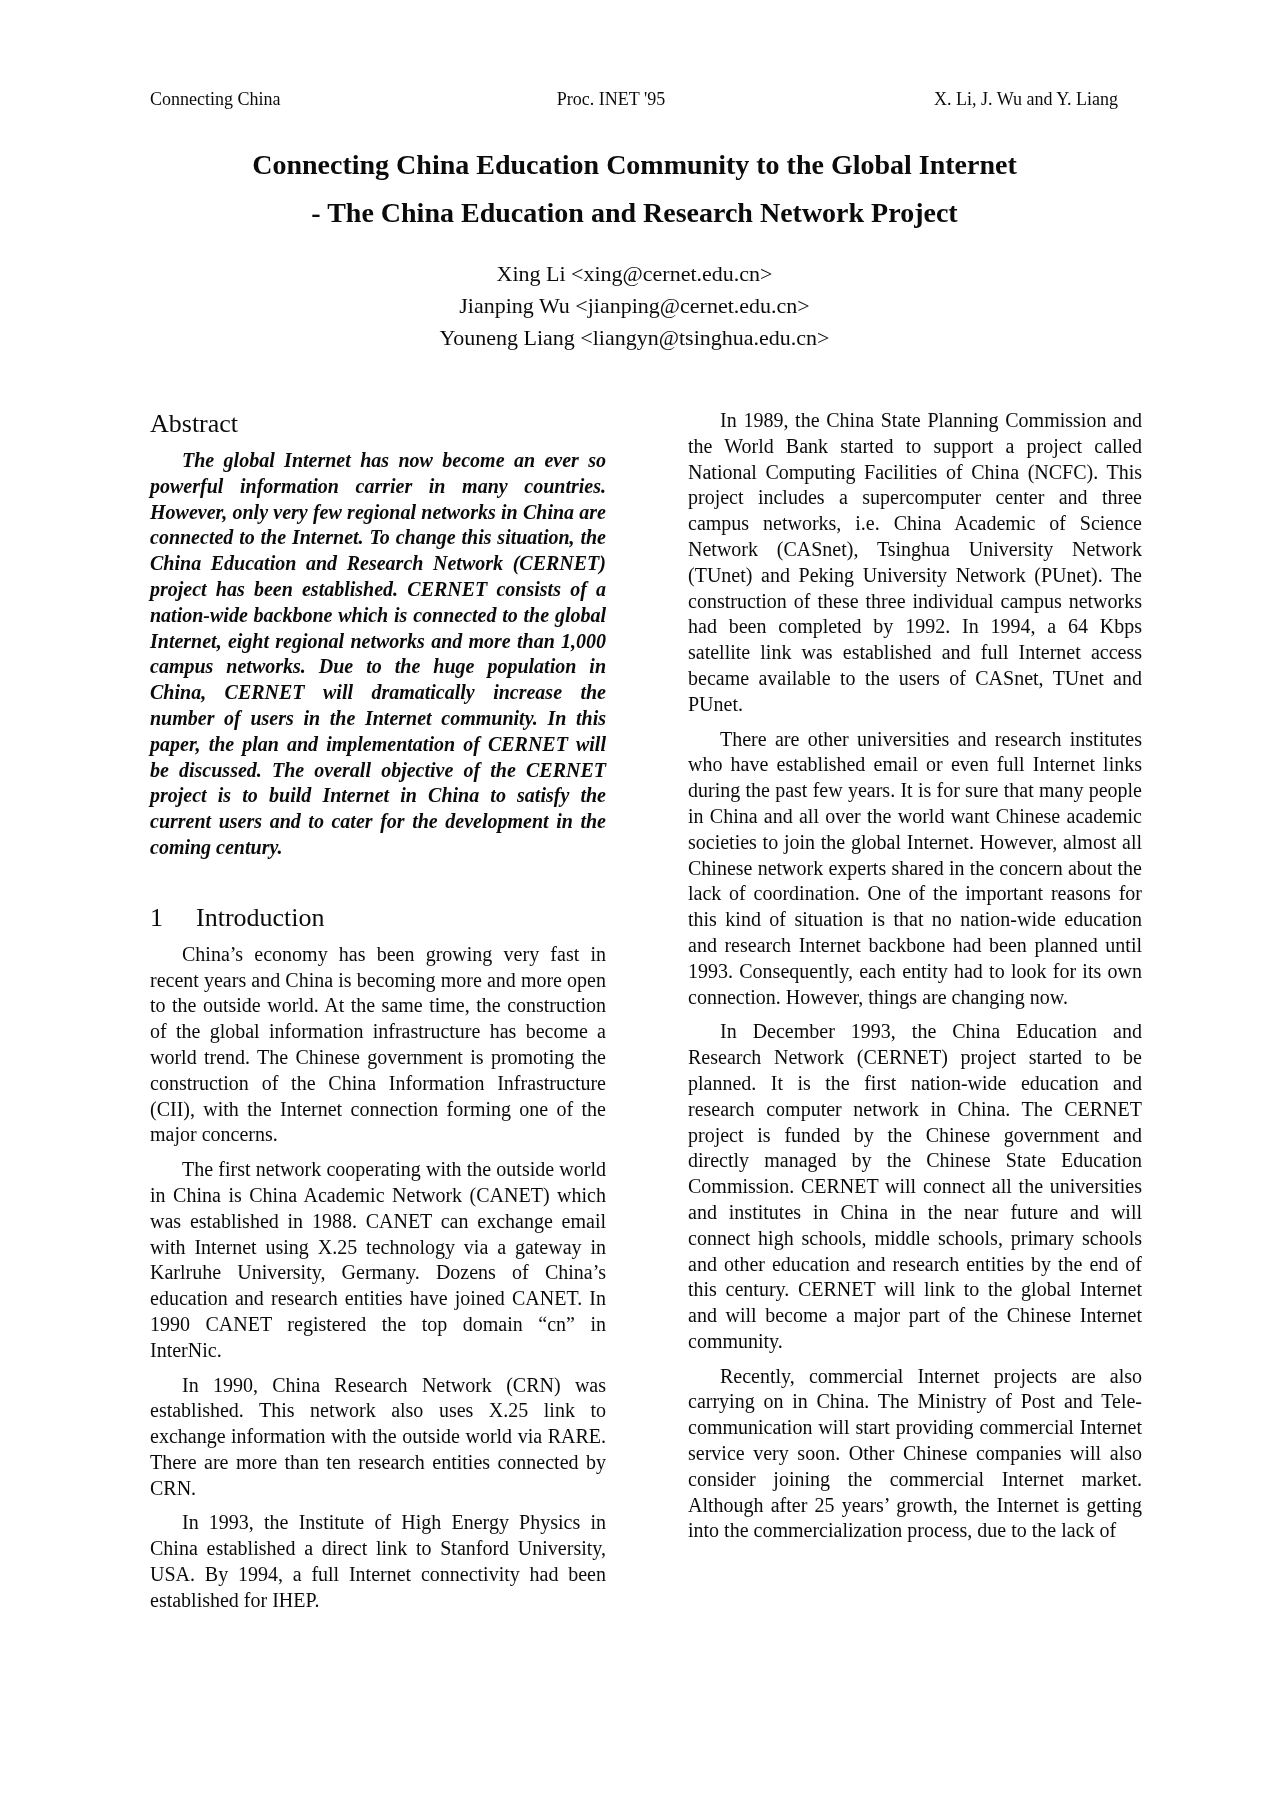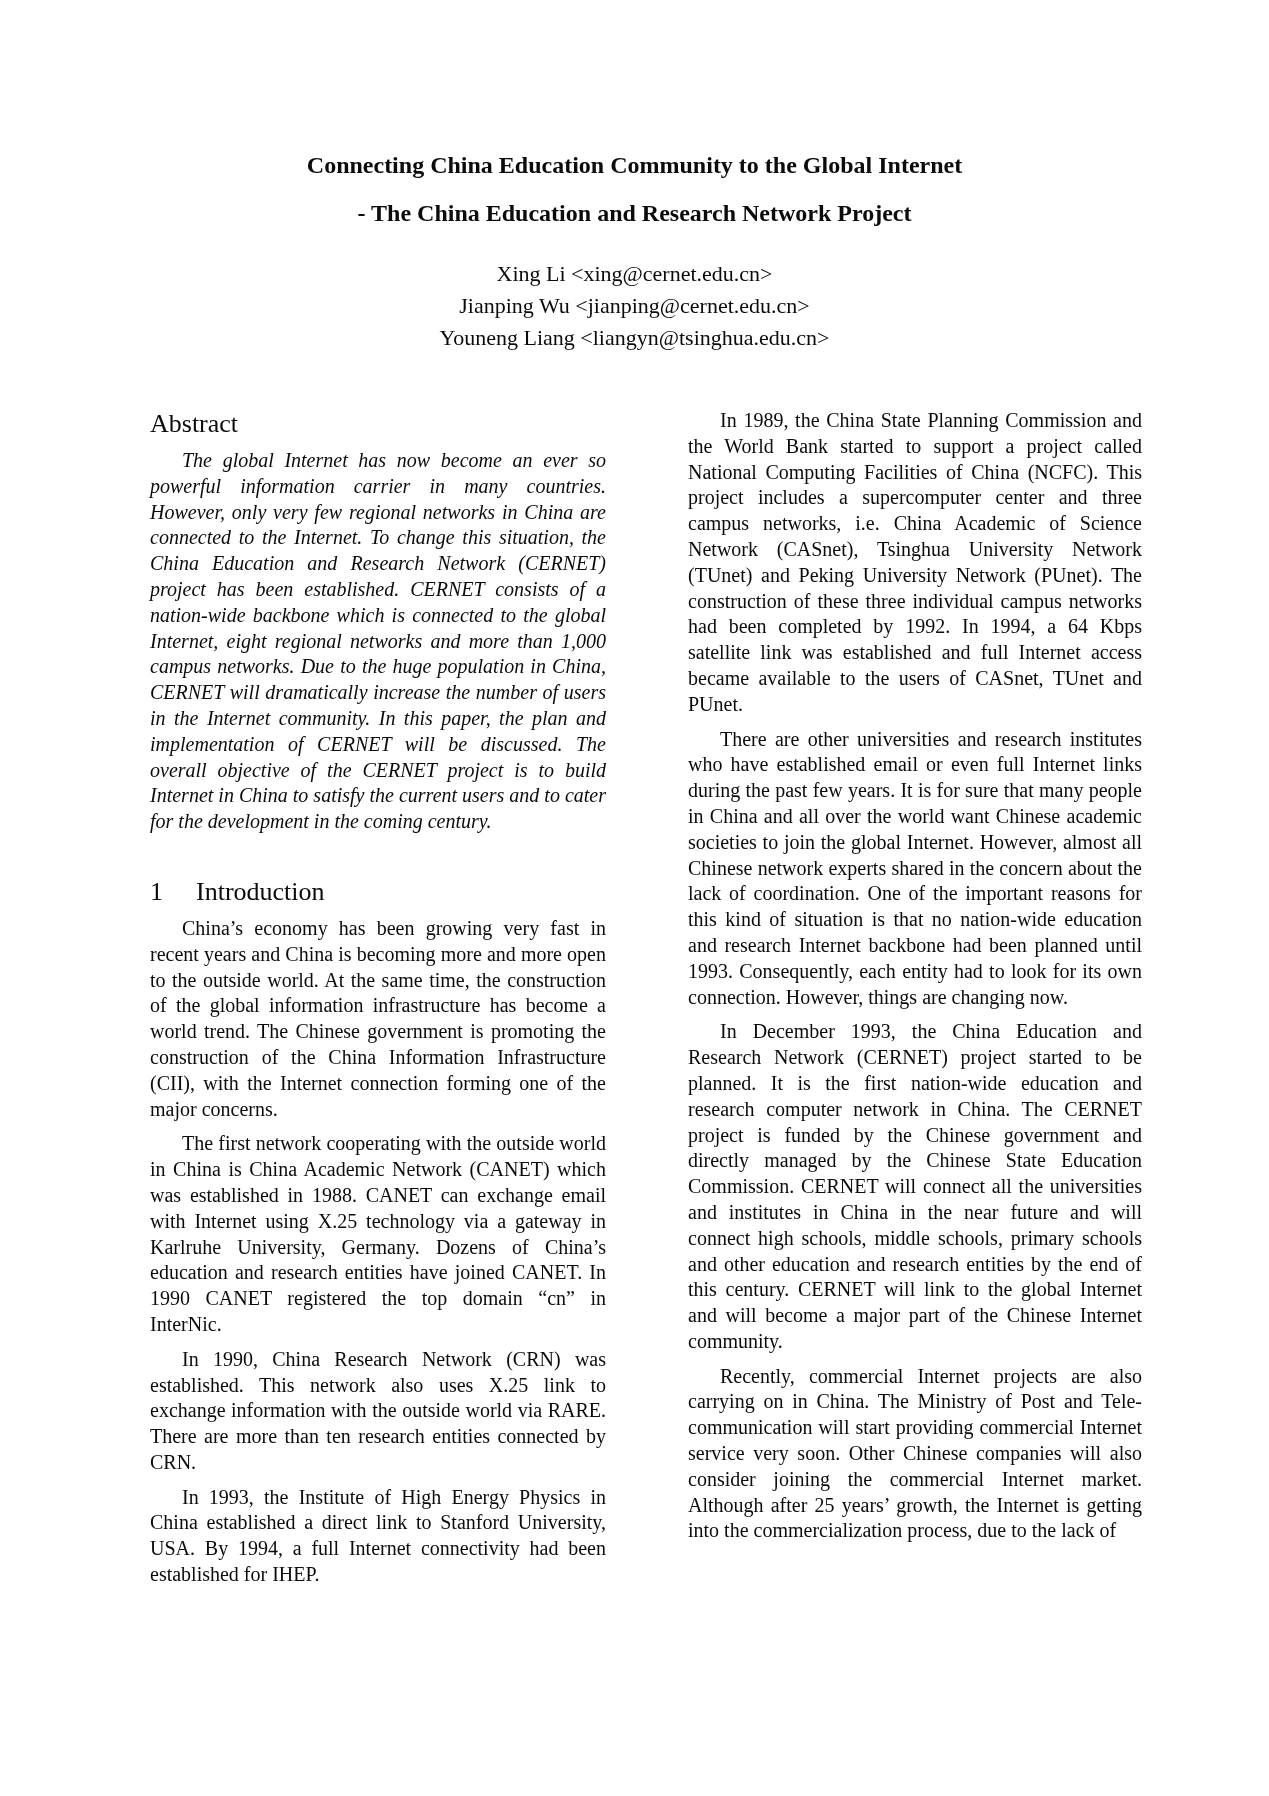--- a/index.html
+++ b/index.html
@@ -30,21 +30,21 @@
   .running-head .rh-right { flex: 1.15; text-align: right; }
 
   .title-block {
     position: absolute;
     top: 148px;
     left: 0;
     width: 1269px;
     text-align: center;
   }
   .title-line {
-    font-size: 24px;
+    font-size: 28px;
     font-weight: bold;
     line-height: 34px;
     margin: 0;
   }
   .title-line + .title-line { margin-top: 14px; }
   .authors {
     margin-top: 28px;
     font-size: 22px;
     line-height: 32px;
   }
@@ -66,27 +66,32 @@
     margin: 0 0 8px 0;
     text-align: left;
   }
   .col h2.section-heading { margin: 41px 0 8px 0; }
   .sec-num { display: inline-block; width: 46px; }
 
   .col p {
     margin: 0 0 9px 0;
     text-indent: 32px;
   }
-  .abstract-text { font-style: italic; }
+  .abstract-text { font-style: italic; font-weight: bold; }
 </style>
 </head>
 <body>
 
 <div class="page">
 
+  <div class="running-head">
+    <span class="rh-left">Connecting China</span>
+    <span class="rh-center">Proc. INET '95</span>
+    <span class="rh-right">X. Li, J. Wu and Y. Liang</span>
+  </div>
 
   <div class="title-block">
     <div class="title-line">Connecting China Education Community to the Global Internet</div>
     <div class="title-line">- The China Education and Research Network Project</div>
     <div class="authors">
       <div class="author">Xing Li &lt;xing@cernet.edu.cn&gt;</div>
       <div class="author">Jianping Wu &lt;jianping@cernet.edu.cn&gt;</div>
       <div class="author">Youneng Liang &lt;liangyn@tsinghua.edu.cn&gt;</div>
     </div>
   </div>

